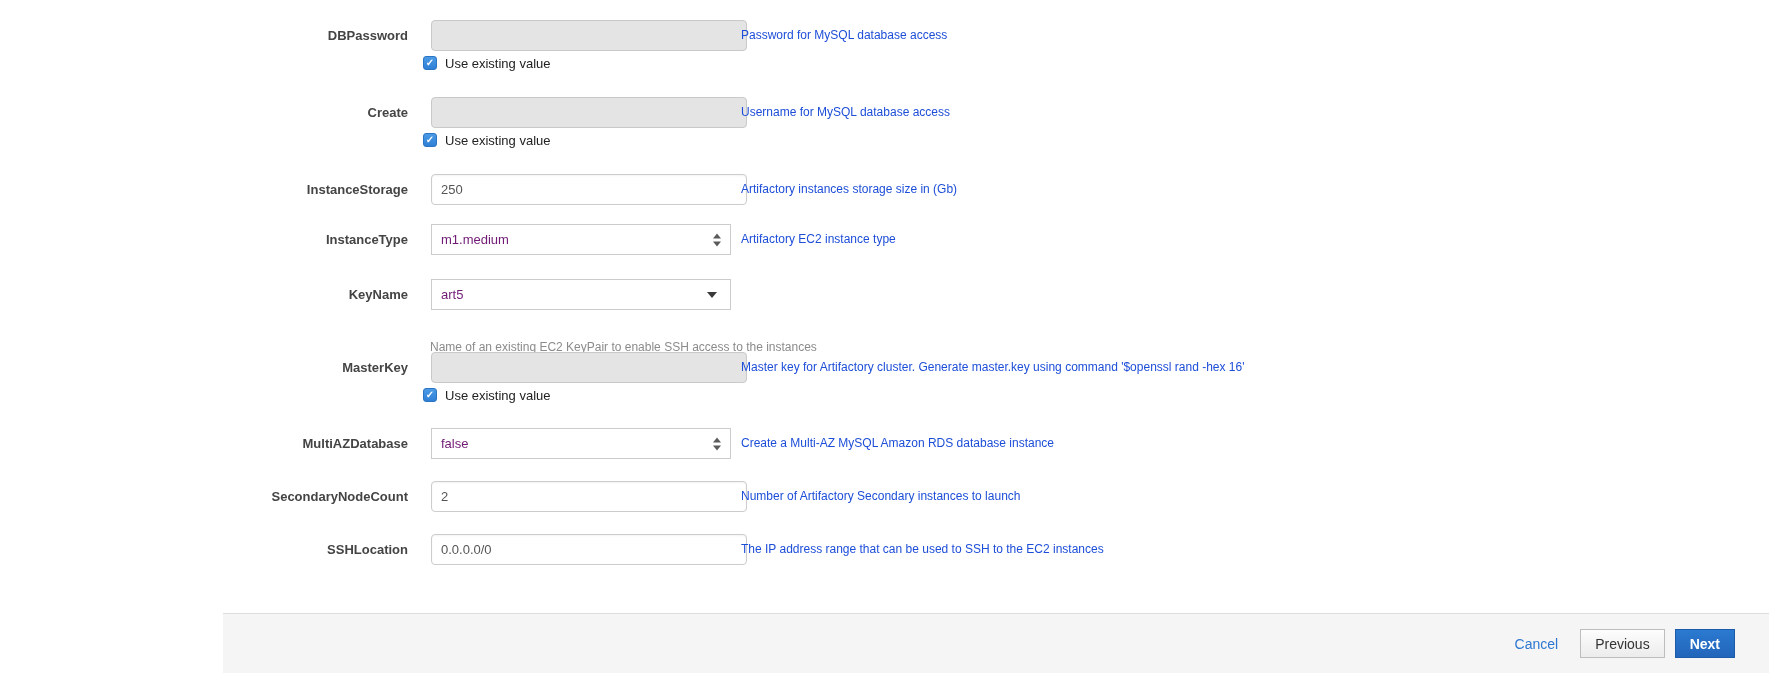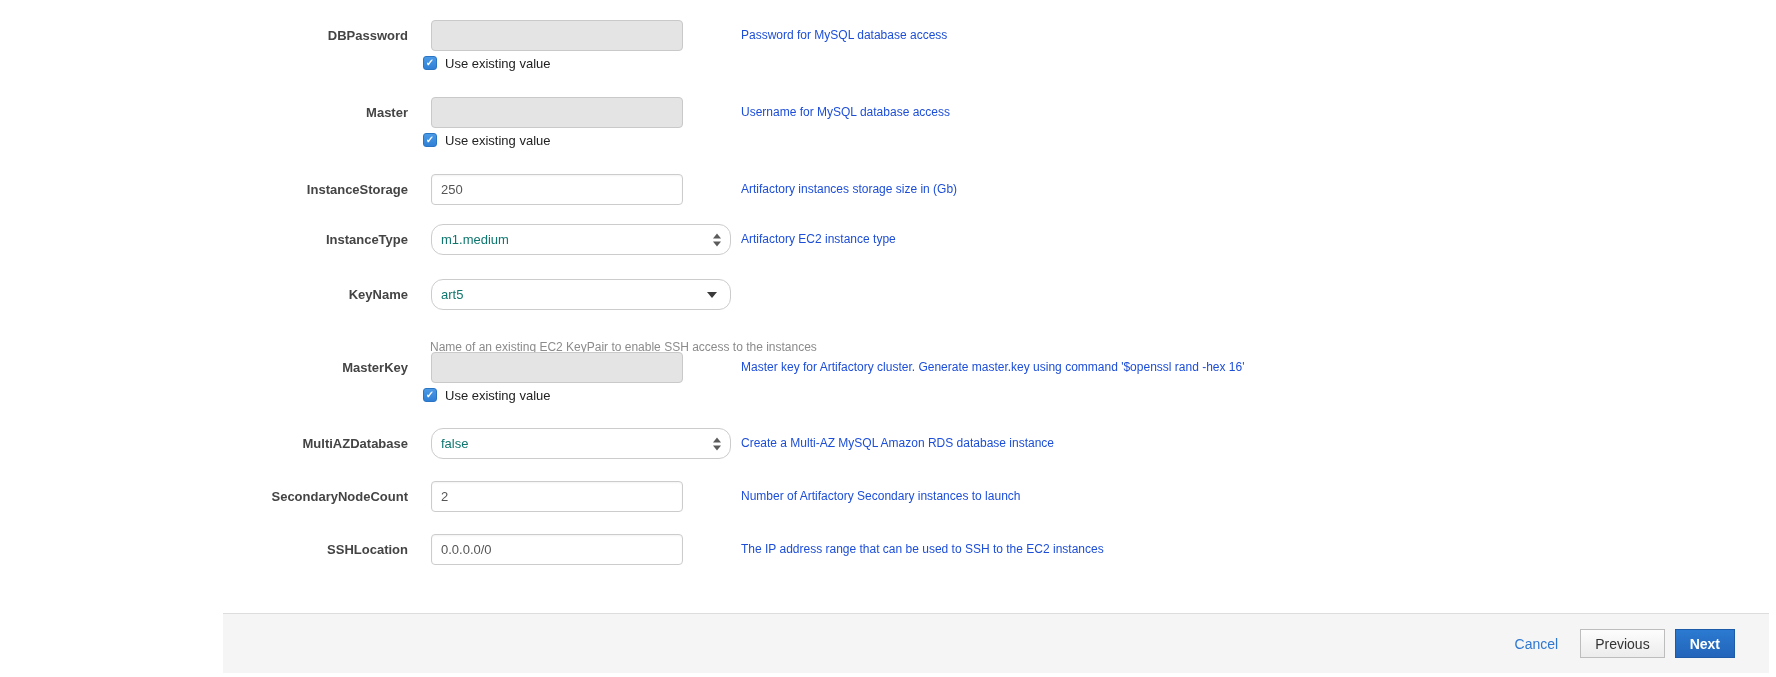--- a/index.html
+++ b/index.html
@@ -19,48 +19,48 @@
     width: 400px;
     line-height: 31px;
     text-align: right;
     font-size: 13px;
     font-weight: bold;
     color: #444444;
   }
   .field {
     position: absolute;
     left: 423px; top: 0;
-    width: 252px; height: 31px;
+    width: 316px; height: 31px;
     border: 1px solid #cccccc;
     border-radius: 4px;
     background: #ffffff;
     font-family: "Liberation Sans", sans-serif;
     font-size: 13px;
     color: #555555;
     padding: 8px 9px;
     box-shadow: inset 0 1px 2px rgba(0,0,0,0.05);
     outline: none;
   }
   .field.disabled {
     background: #e4e4e4;
     border-color: #c9c9c9;
     box-shadow: none;
   }
   .selectbox {
     position: absolute;
     left: 423px; top: 0;
     width: 300px; height: 31px;
     border: 1px solid #cccccc;
-    border-radius: 12px;
+    border-radius: 0;
     background: #ffffff;
     display: flex;
     align-items: center;
     padding: 0 24px 0 9px;
     font-size: 13px;
-    color: #0f766e;
+    color: #701a75;
     cursor: pointer;
   }
   .stepper {
     position: absolute;
     right: 9px; top: 50%;
     transform: translateY(-50%);
     display: flex; flex-direction: column; gap: 3px;
     align-items: center;
   }
   .stepper .up {
@@ -172,21 +172,21 @@
     <div class="param-label">DBPassword</div>
     <input class="field disabled" type="password" disabled="" value="" style="">
     <div class="side-desc">Password for MySQL database access</div>
   </div>
   <div class="checkbox-row" style="top:55px">
     <span class="checkbox">✓</span>
     <span class="checkbox-label">Use existing value</span>
   </div>
 
   <div class="row" style="top:97px">
-    <div class="param-label">Master</div>
+    <div class="param-label">Create</div>
     <input class="field disabled" type="text" disabled="" value="" style="">
     <div class="side-desc">Username for MySQL database access</div>
   </div>
   <div class="checkbox-row" style="top:132px">
     <span class="checkbox">✓</span>
     <span class="checkbox-label">Use existing value</span>
   </div>
 
   <div class="row" style="top:174px">
     <div class="param-label">InstanceStorage</div>

